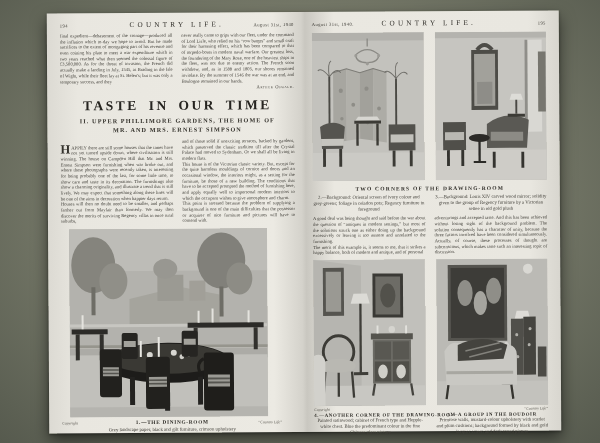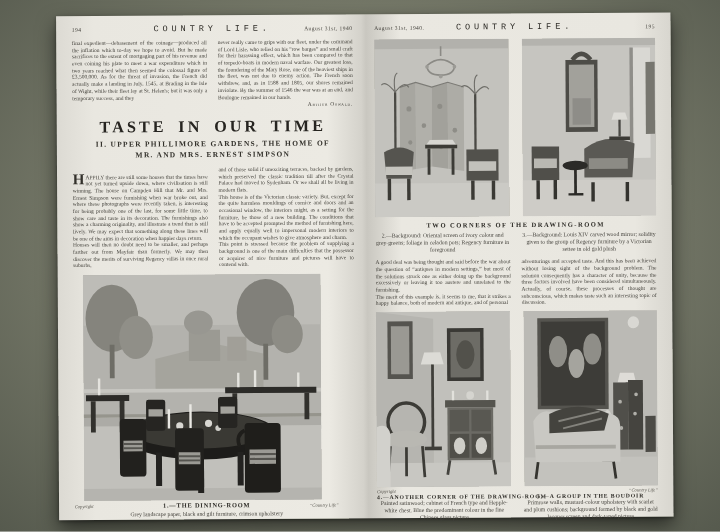--- a/index.html
+++ b/index.html
@@ -14,21 +14,21 @@
     box-shadow:0 7px 16px rgba(0,0,0,.55), 0 1px 3px rgba(0,0,0,.4);
     transform:rotate(-0.35deg);
   }
   .page{position:absolute;top:0;height:420px;box-sizing:border-box;}
   .lp{left:0;width:256px;padding:8px 9px 6px 13px;}
   .rp{left:256px;width:256px;padding:8px 13px 6px 9px;}
 
   .pg-head{display:flex;align-items:baseline;font-size:4.6px;letter-spacing:.4px;color:#44423c;}
   .pg-head .side{flex:1;}
   .pg-head .side.r{text-align:right;}
-  .masthead{font-size:7.2px;letter-spacing:3.2px;color:#2f2d28;white-space:nowrap;font-family:Liberation Mono, monospace;}
+  .masthead{font-size:7.2px;letter-spacing:3.2px;color:#2f2d28;white-space:nowrap;}
 
   .tiny{font-size:4.6px;line-height:1.24;text-align:justify;color:#45433d;white-space:pre-line;}
   .cols{display:flex;gap:9px;}
   .cols .col{flex:1;min-width:0;}
   .sig{text-align:right;font-variant:small-caps;letter-spacing:.6px;margin-top:1px;white-space:normal;}
 
   .art-title{margin-top:7px;text-align:center;font-size:13.5px;letter-spacing:2.5px;word-spacing:4px;color:#262420;font-weight:bold;}
   .art-sub{margin-top:3px;text-align:center;font-size:6.2px;letter-spacing:1.1px;font-weight:bold;color:#34322c;line-height:1.45;}
 
   .dropcap{float:left;font-size:12.5px;line-height:9px;padding-right:1px;font-weight:bold;color:#33312b;}

